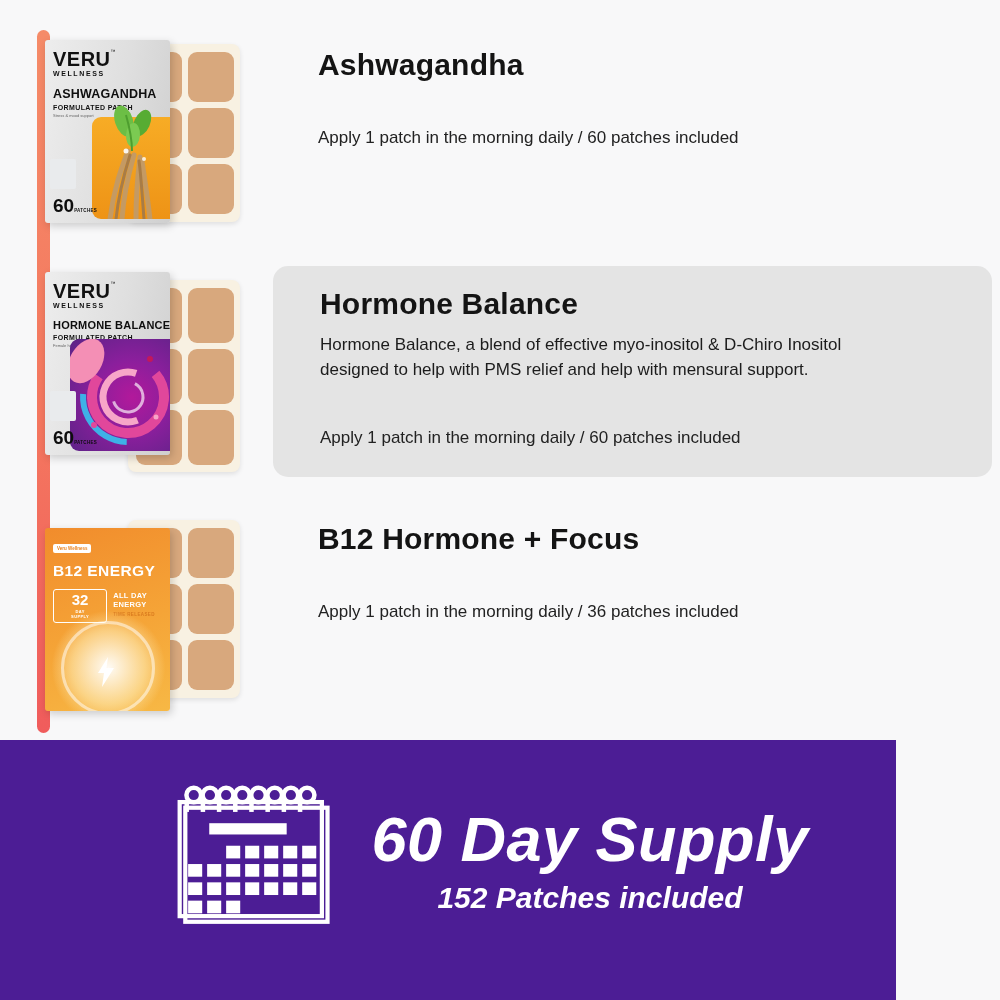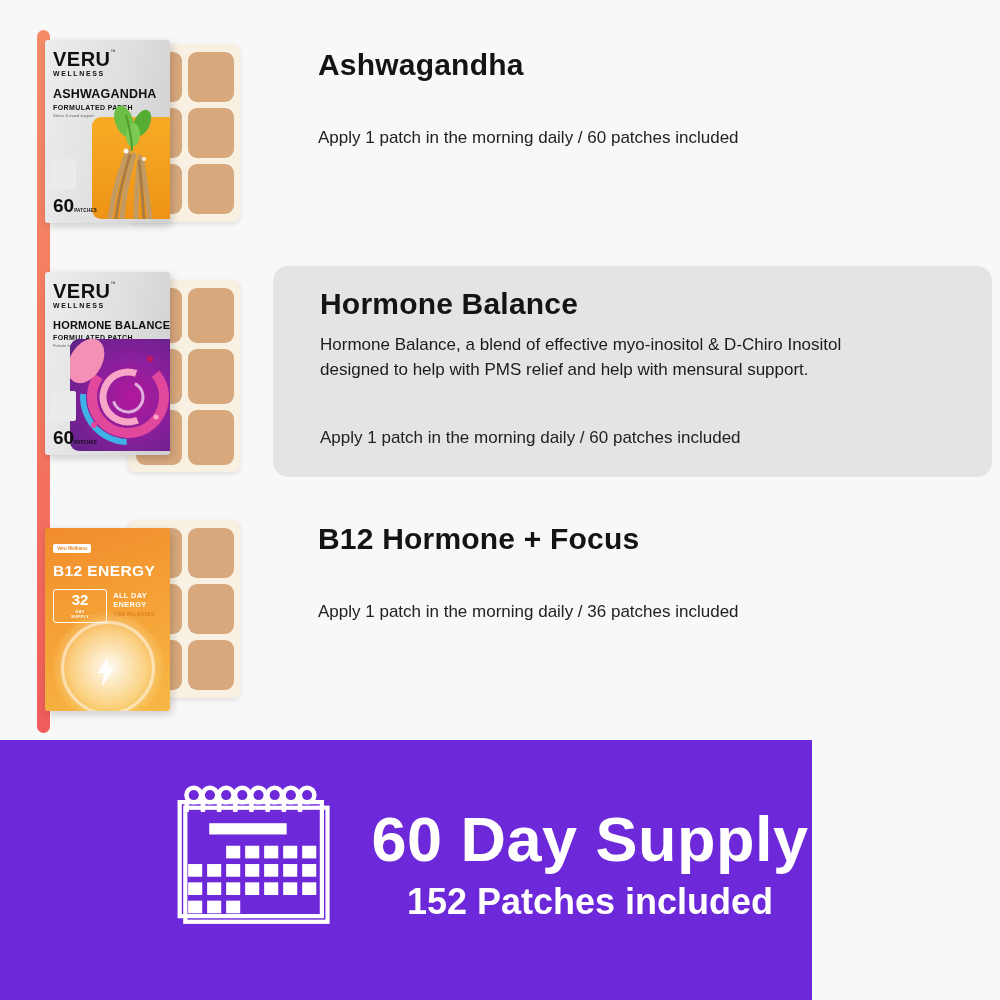--- a/index.html
+++ b/index.html
@@ -69,25 +69,25 @@
   .b12-feature { color:#fff; padding-top:2px; }
   .b12-feature .f1 { font-size:7.5px; font-weight:700; letter-spacing:.3px; }
   .b12-feature .f2 { font-size:4.5px; font-weight:700; color:#D97A1E; margin-top:3px; letter-spacing:.4px; }
   .b12-glow { position:absolute; left:6px; bottom:-14px; width:115px; height:115px; border-radius:50%;
     background:radial-gradient(circle,rgba(255,255,255,.95) 0%,rgba(255,241,190,.55) 45%,rgba(255,255,255,0) 70%); }
   .b12-ring { position:absolute; left:16px; bottom:-4px; width:94px; height:94px; border-radius:50%;
     border:3px solid rgba(255,255,255,.5); }
   .b12-bolt { position:absolute; left:50px; bottom:24px; z-index:2; }
 
   
-  .banner { position:absolute; left:0; top:740px; width:812px; height:260px; background:#6d28d9; }
+  .banner { position:absolute; left:0; top:740px; width:896px; height:260px; background:#4c1d95;font-style:italic; }
   .banner-title { position:absolute; left:330px; top:63px; width:520px; text-align:center;
     font-size:63px; font-weight:800; color:#fff; letter-spacing:.5px; }
   .banner-sub { position:absolute; left:330px; top:141px; width:520px; text-align:center;
-    font-size:36px; font-weight:700; color:#fff; }
+    font-size:30px; font-weight:700; color:#fff; }
   .calendar { position:absolute; left:167px; top:42px; }
 </style>
 </head>
 <body>
 
 <div class="page">
 
   <div class="accent-line"></div>
 
   <div class="highlight-card"></div>

